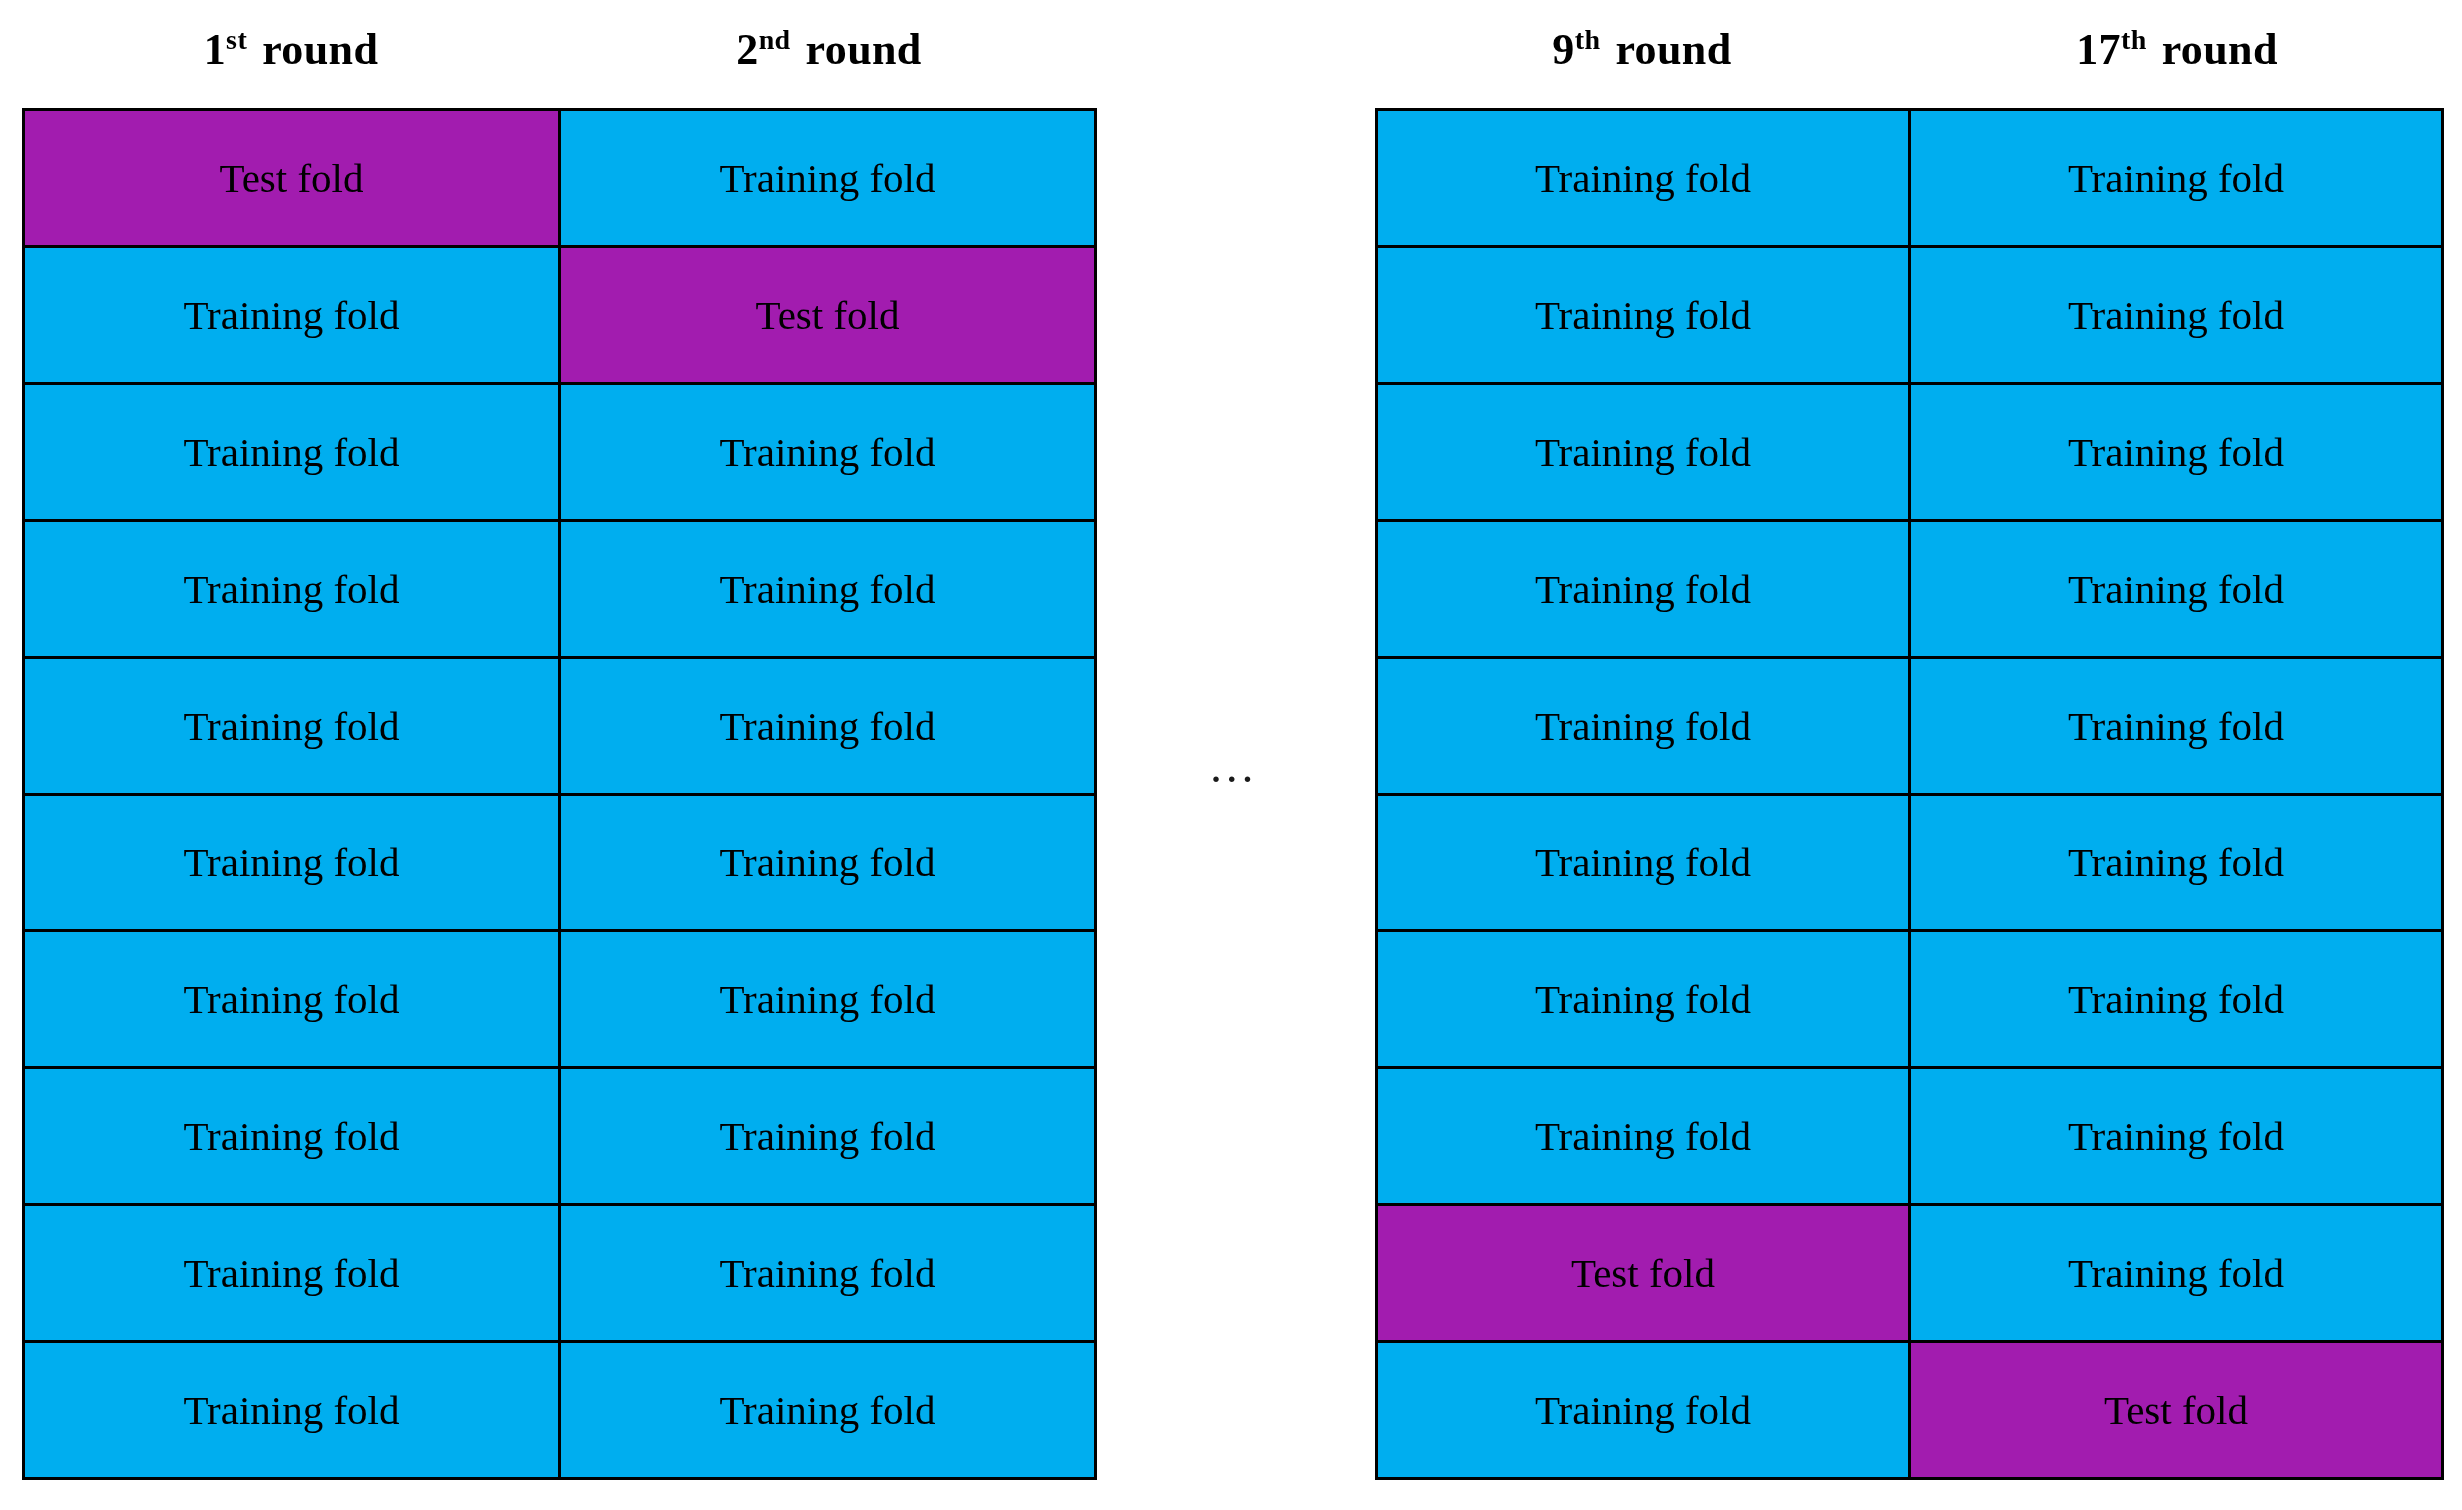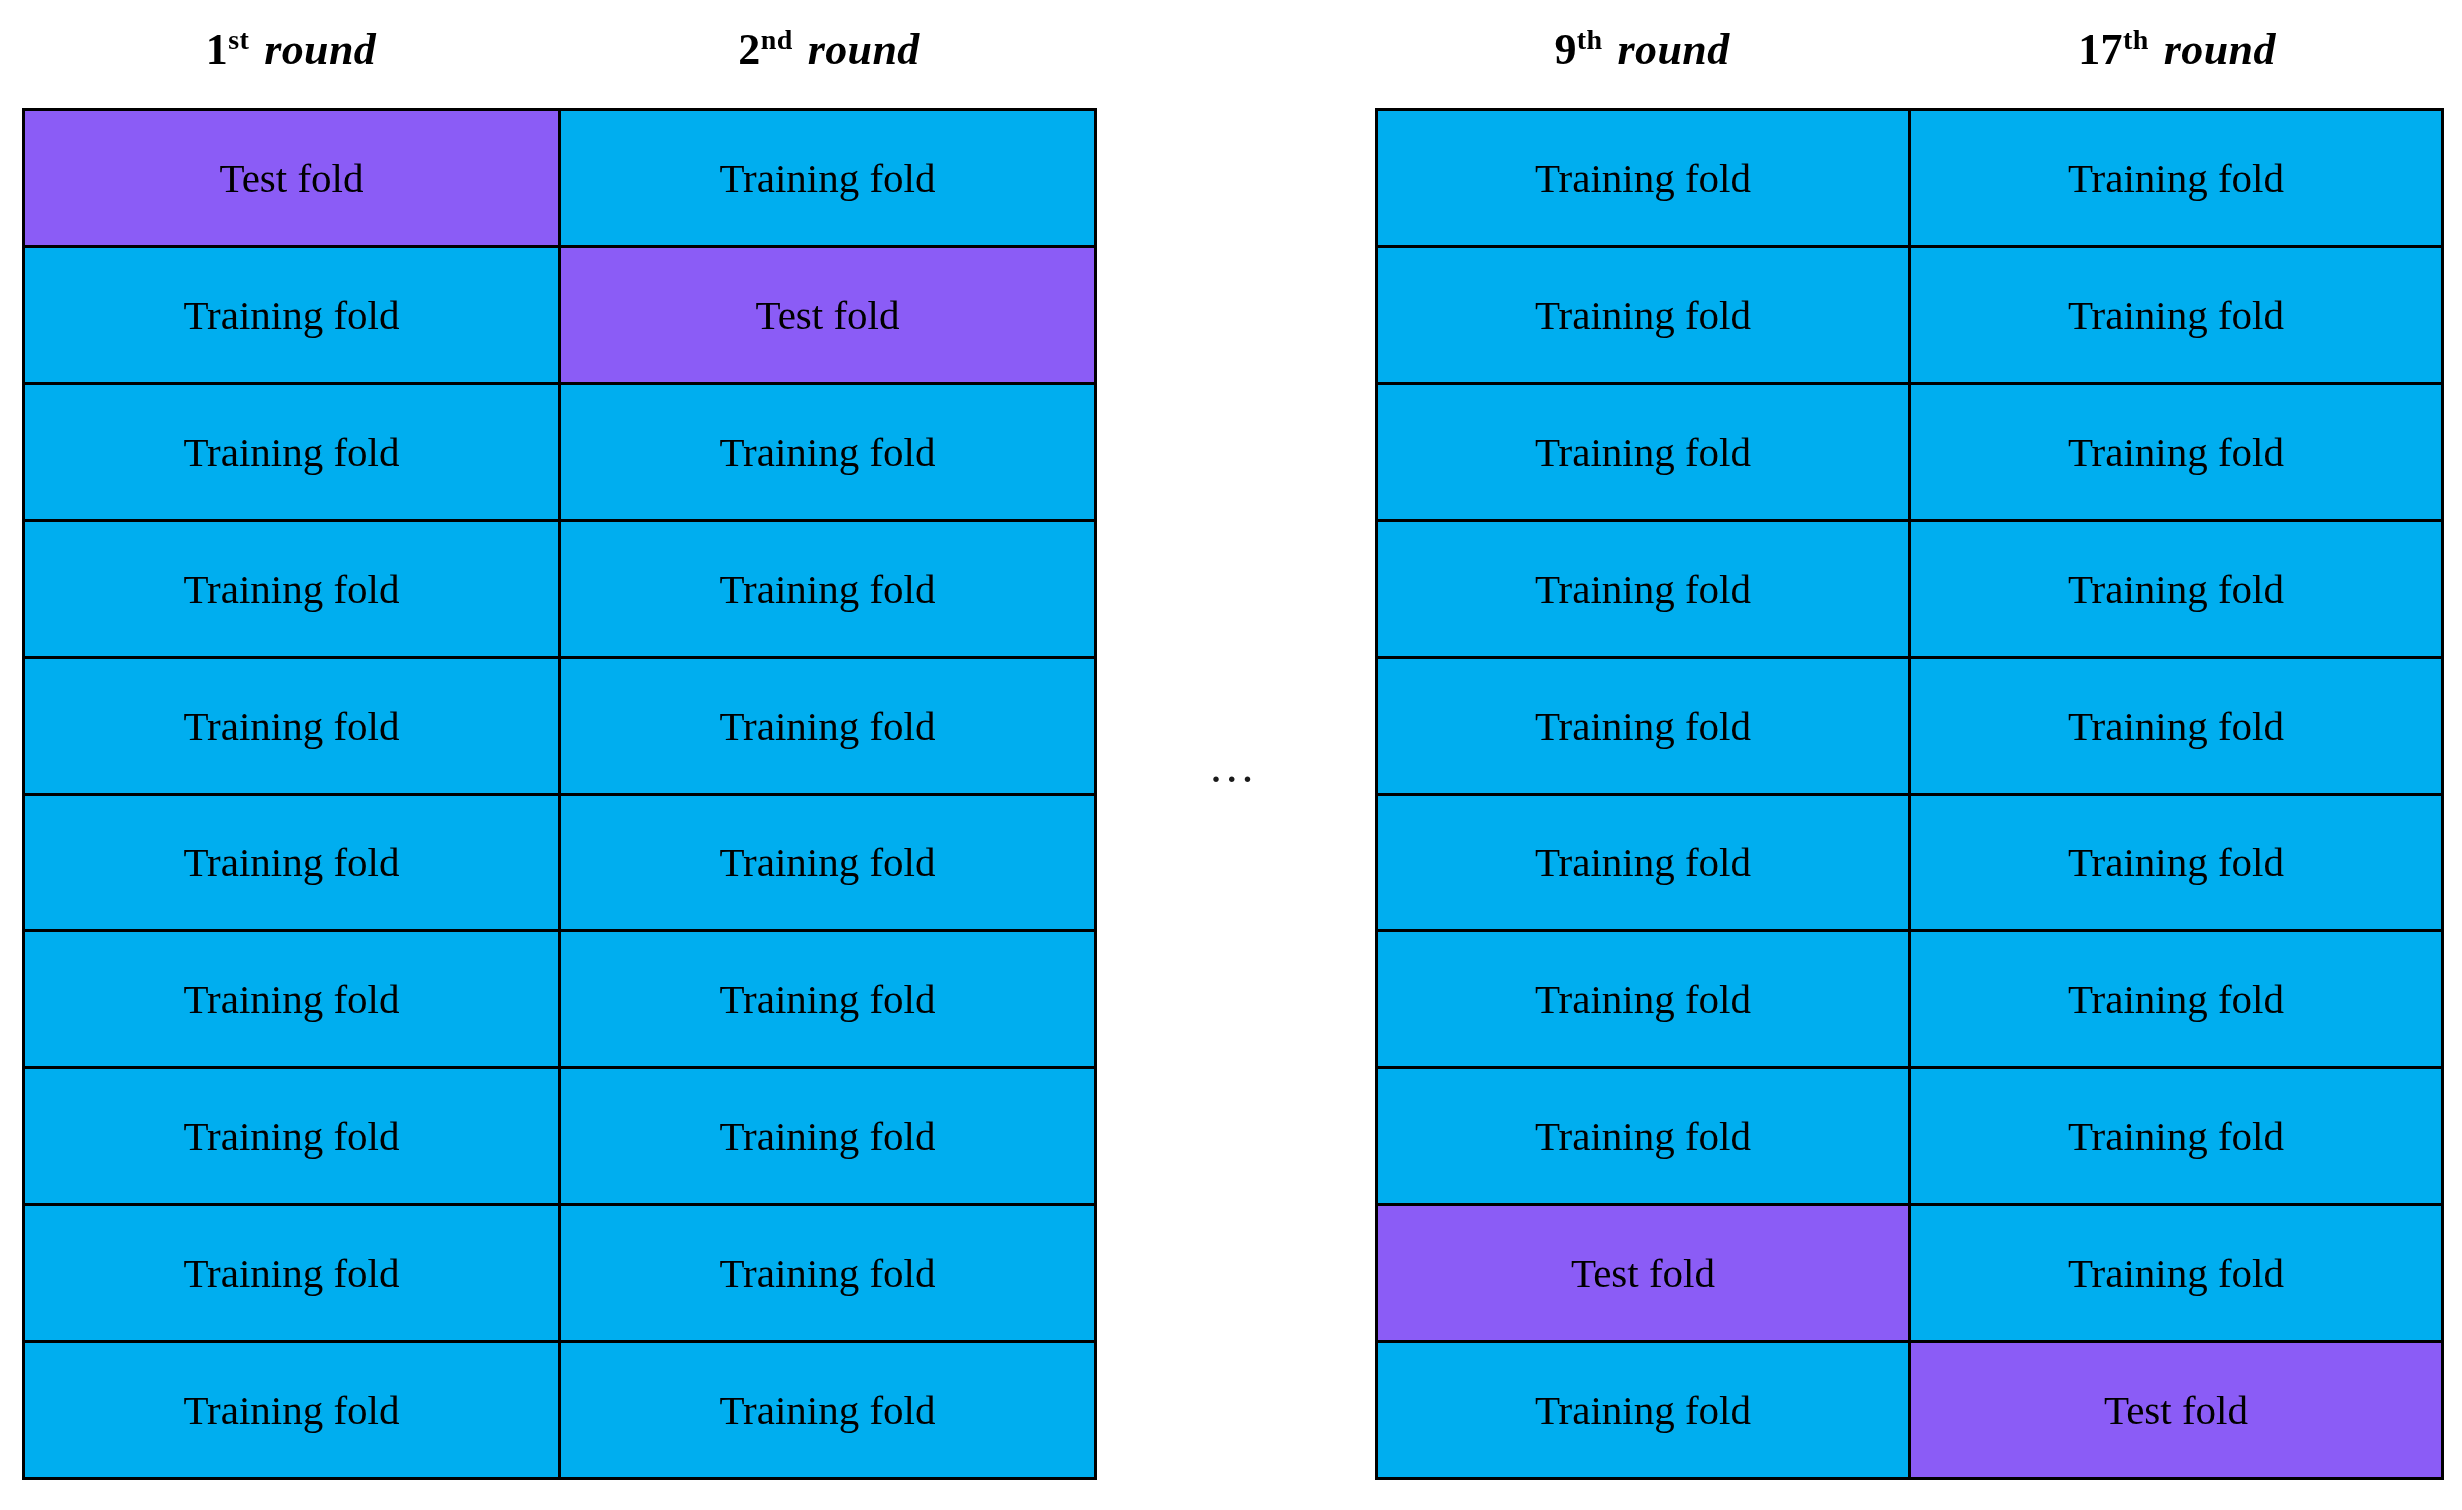--- a/index.html
+++ b/index.html
@@ -47,21 +47,20 @@
   .round-header .ord {
     font-size: 28px;
     vertical-align: super;
     line-height: 0;
     position: relative;
     top: -10px;
     font-weight: bold;
   }
   .round-header .rword {
     margin-left: 15px;
-    font-style: italic;
   }
 
   
   .fold-block {
     position: absolute;
     border: 3.4px solid #000000;
     box-sizing: border-box;
     display: flex;
     flex-direction: row;
   }
@@ -84,21 +83,21 @@
     border-bottom: 3.4px solid #000000;
     position: relative;
   }
   .fold-cell:last-child {
     border-bottom: none;
   }
   .fold-cell.training {
     background: #00aeef;
   }
   .fold-cell.test {
-    background: #8b5cf6;
+    background: #a21caf;
   }
 
   
   .ellipsis-gap {
     position: absolute;
     display: flex;
     align-items: center;
     justify-content: center;
     font-size: 47px;
     color: #1a1a1a;

